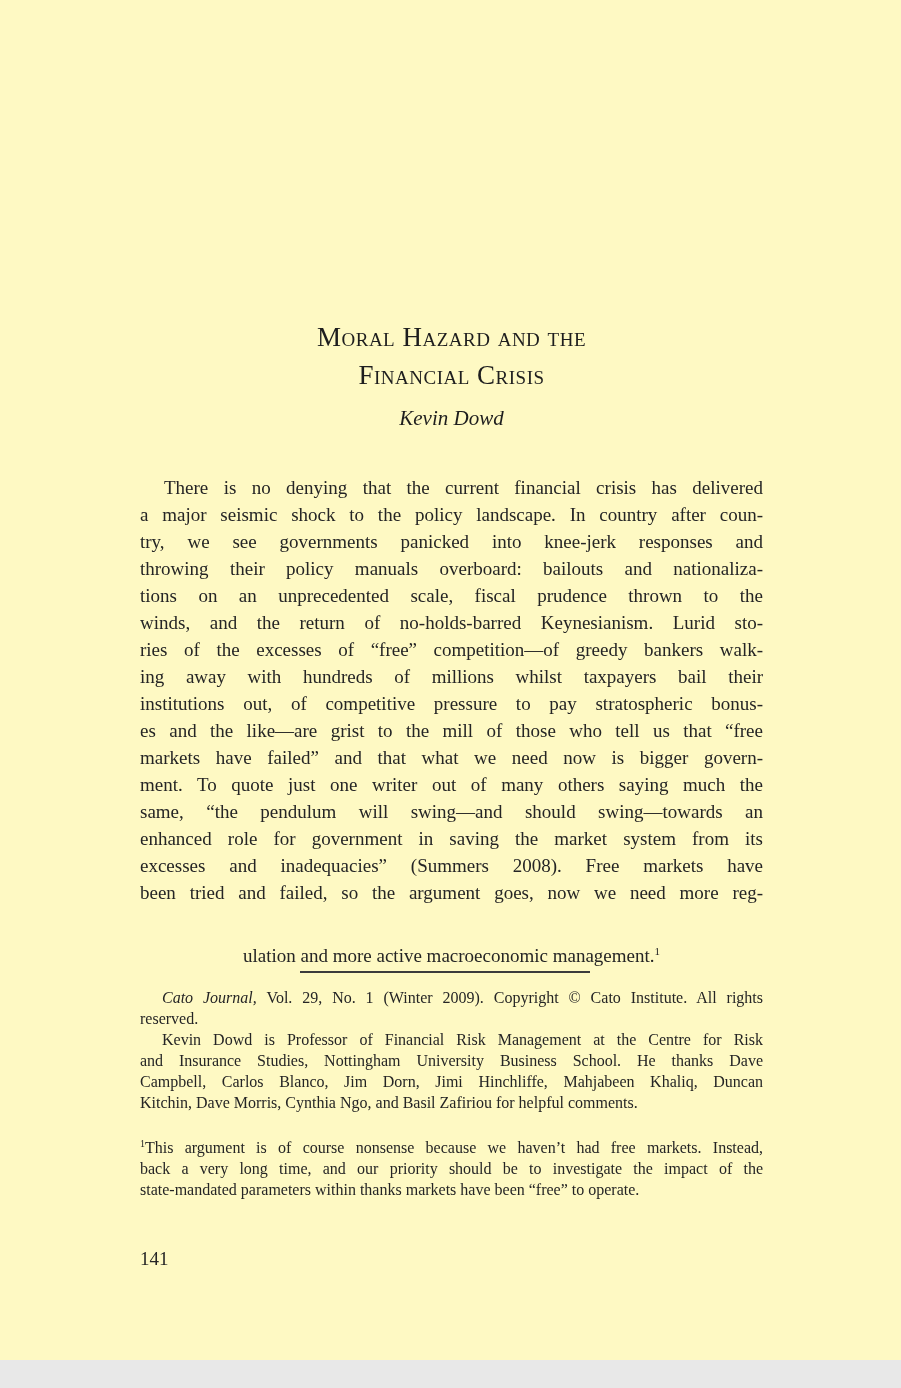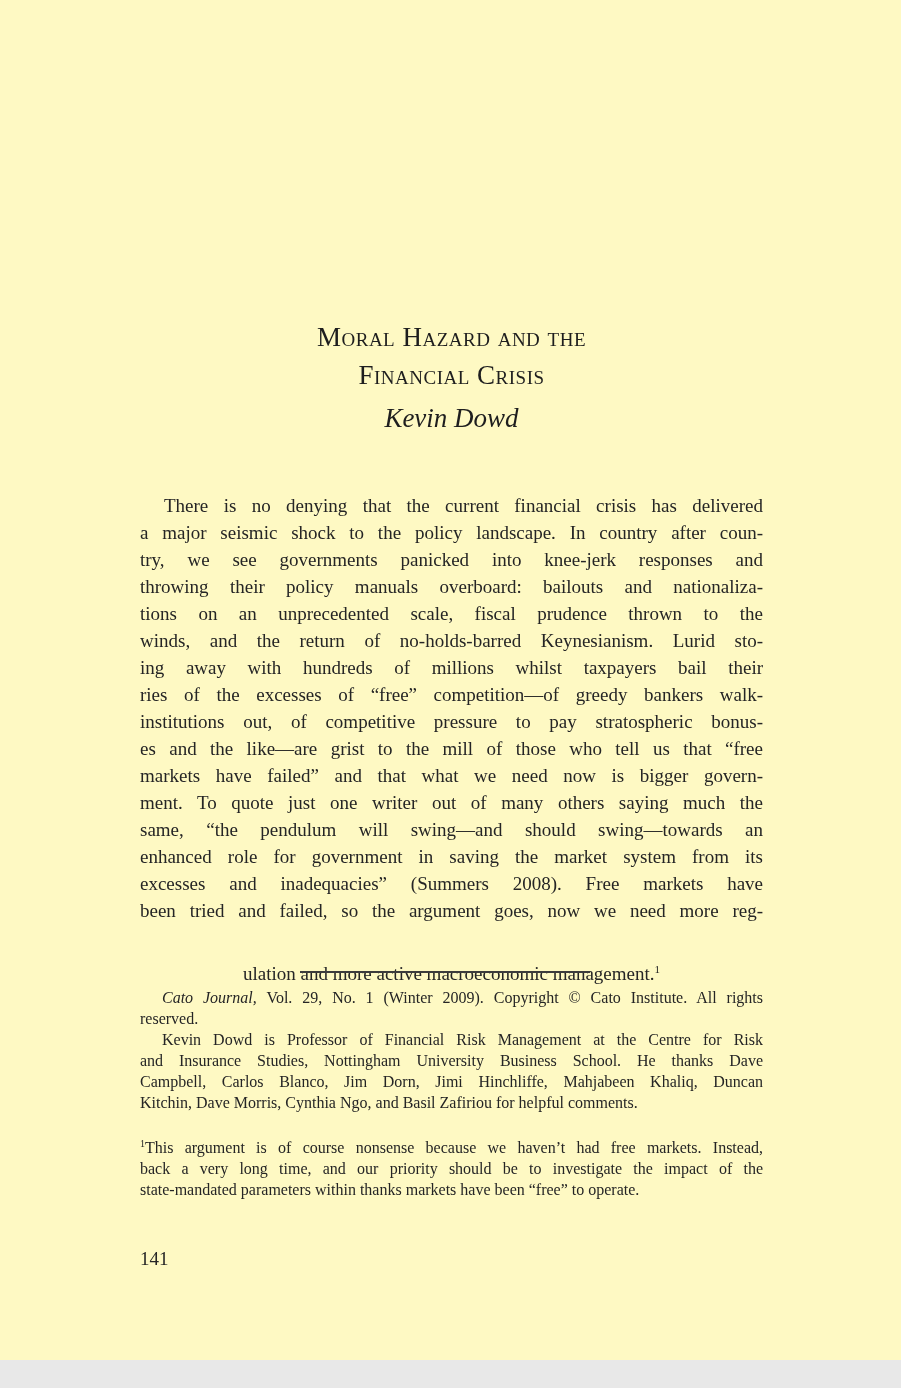--- a/index.html
+++ b/index.html
@@ -31,37 +31,37 @@
     font-size: 27px;
     font-weight: normal;
     font-variant: small-caps;
     letter-spacing: 0.5px;
     line-height: 38px;
     color: #1e1e1e;
   }
   .title .tline { display: block; }
   .author {
     margin-top: 7px;
-    font-size: 27px;
+    font-size: 21px;
     font-style: italic;
     line-height: 34px;
     color: #1e1e1e;
   }
   
   .body-para {
     position: absolute;
     left: 140px;
     top: 474px;
     width: 623px;
     font-size: 19px;
     line-height: 27px;
   }
   .bl { width: 623px; }
   .jl { text-align: justify; text-align-last: justify; }
-  .ind { text-indent: 24px; margin-top: 18px; }
+  .ind { text-indent: 24px; }
   .last { text-align: center; margin-top: 36px; }
   sup.sup {
     font-size: 11px;
     vertical-align: super;
     line-height: 0;
   }
   
   .fn-rule {
     position: absolute;
     left: 300px;
@@ -112,22 +112,22 @@
     <div class="author">Kevin Dowd</div>
   </header>
 
   <section class="body-para">
     <div class="bl jl ind">There is no denying that the current financial crisis has delivered</div>
     <div class="bl jl">a major seismic shock to the policy landscape. In country after coun-</div>
     <div class="bl jl">try, we see governments panicked into knee-jerk responses and</div>
     <div class="bl jl">throwing their policy manuals overboard: bailouts and nationaliza-</div>
     <div class="bl jl">tions on an unprecedented scale, fiscal prudence thrown to the</div>
     <div class="bl jl">winds, and the return of no-holds-barred Keynesianism. Lurid sto-</div>
+    <div class="bl jl">ries of the excesses of “free” competition—of greedy bankers walk-</div>
     <div class="bl jl">ing away with hundreds of millions whilst taxpayers bail their</div>
-    <div class="bl jl">ries of the excesses of “free” competition—of greedy bankers walk-</div>
     <div class="bl jl">institutions out, of competitive pressure to pay stratospheric bonus-</div>
     <div class="bl jl">es and the like—are grist to the mill of those who tell us that “free</div>
     <div class="bl jl">markets have failed” and that what we need now is bigger govern-</div>
     <div class="bl jl">ment. To quote just one writer out of many others saying much the</div>
     <div class="bl jl">same, “the pendulum will swing—and should swing—towards an</div>
     <div class="bl jl">enhanced role for government in saving the market system from its</div>
     <div class="bl jl">excesses and inadequacies” (Summers 2008). Free markets have</div>
     <div class="bl jl">been tried and failed, so the argument goes, now we need more reg-</div>
     <div class="bl last"><span>ulation and more active macroeconomic management.</span><sup class="sup">1</sup></div>
   </section>

